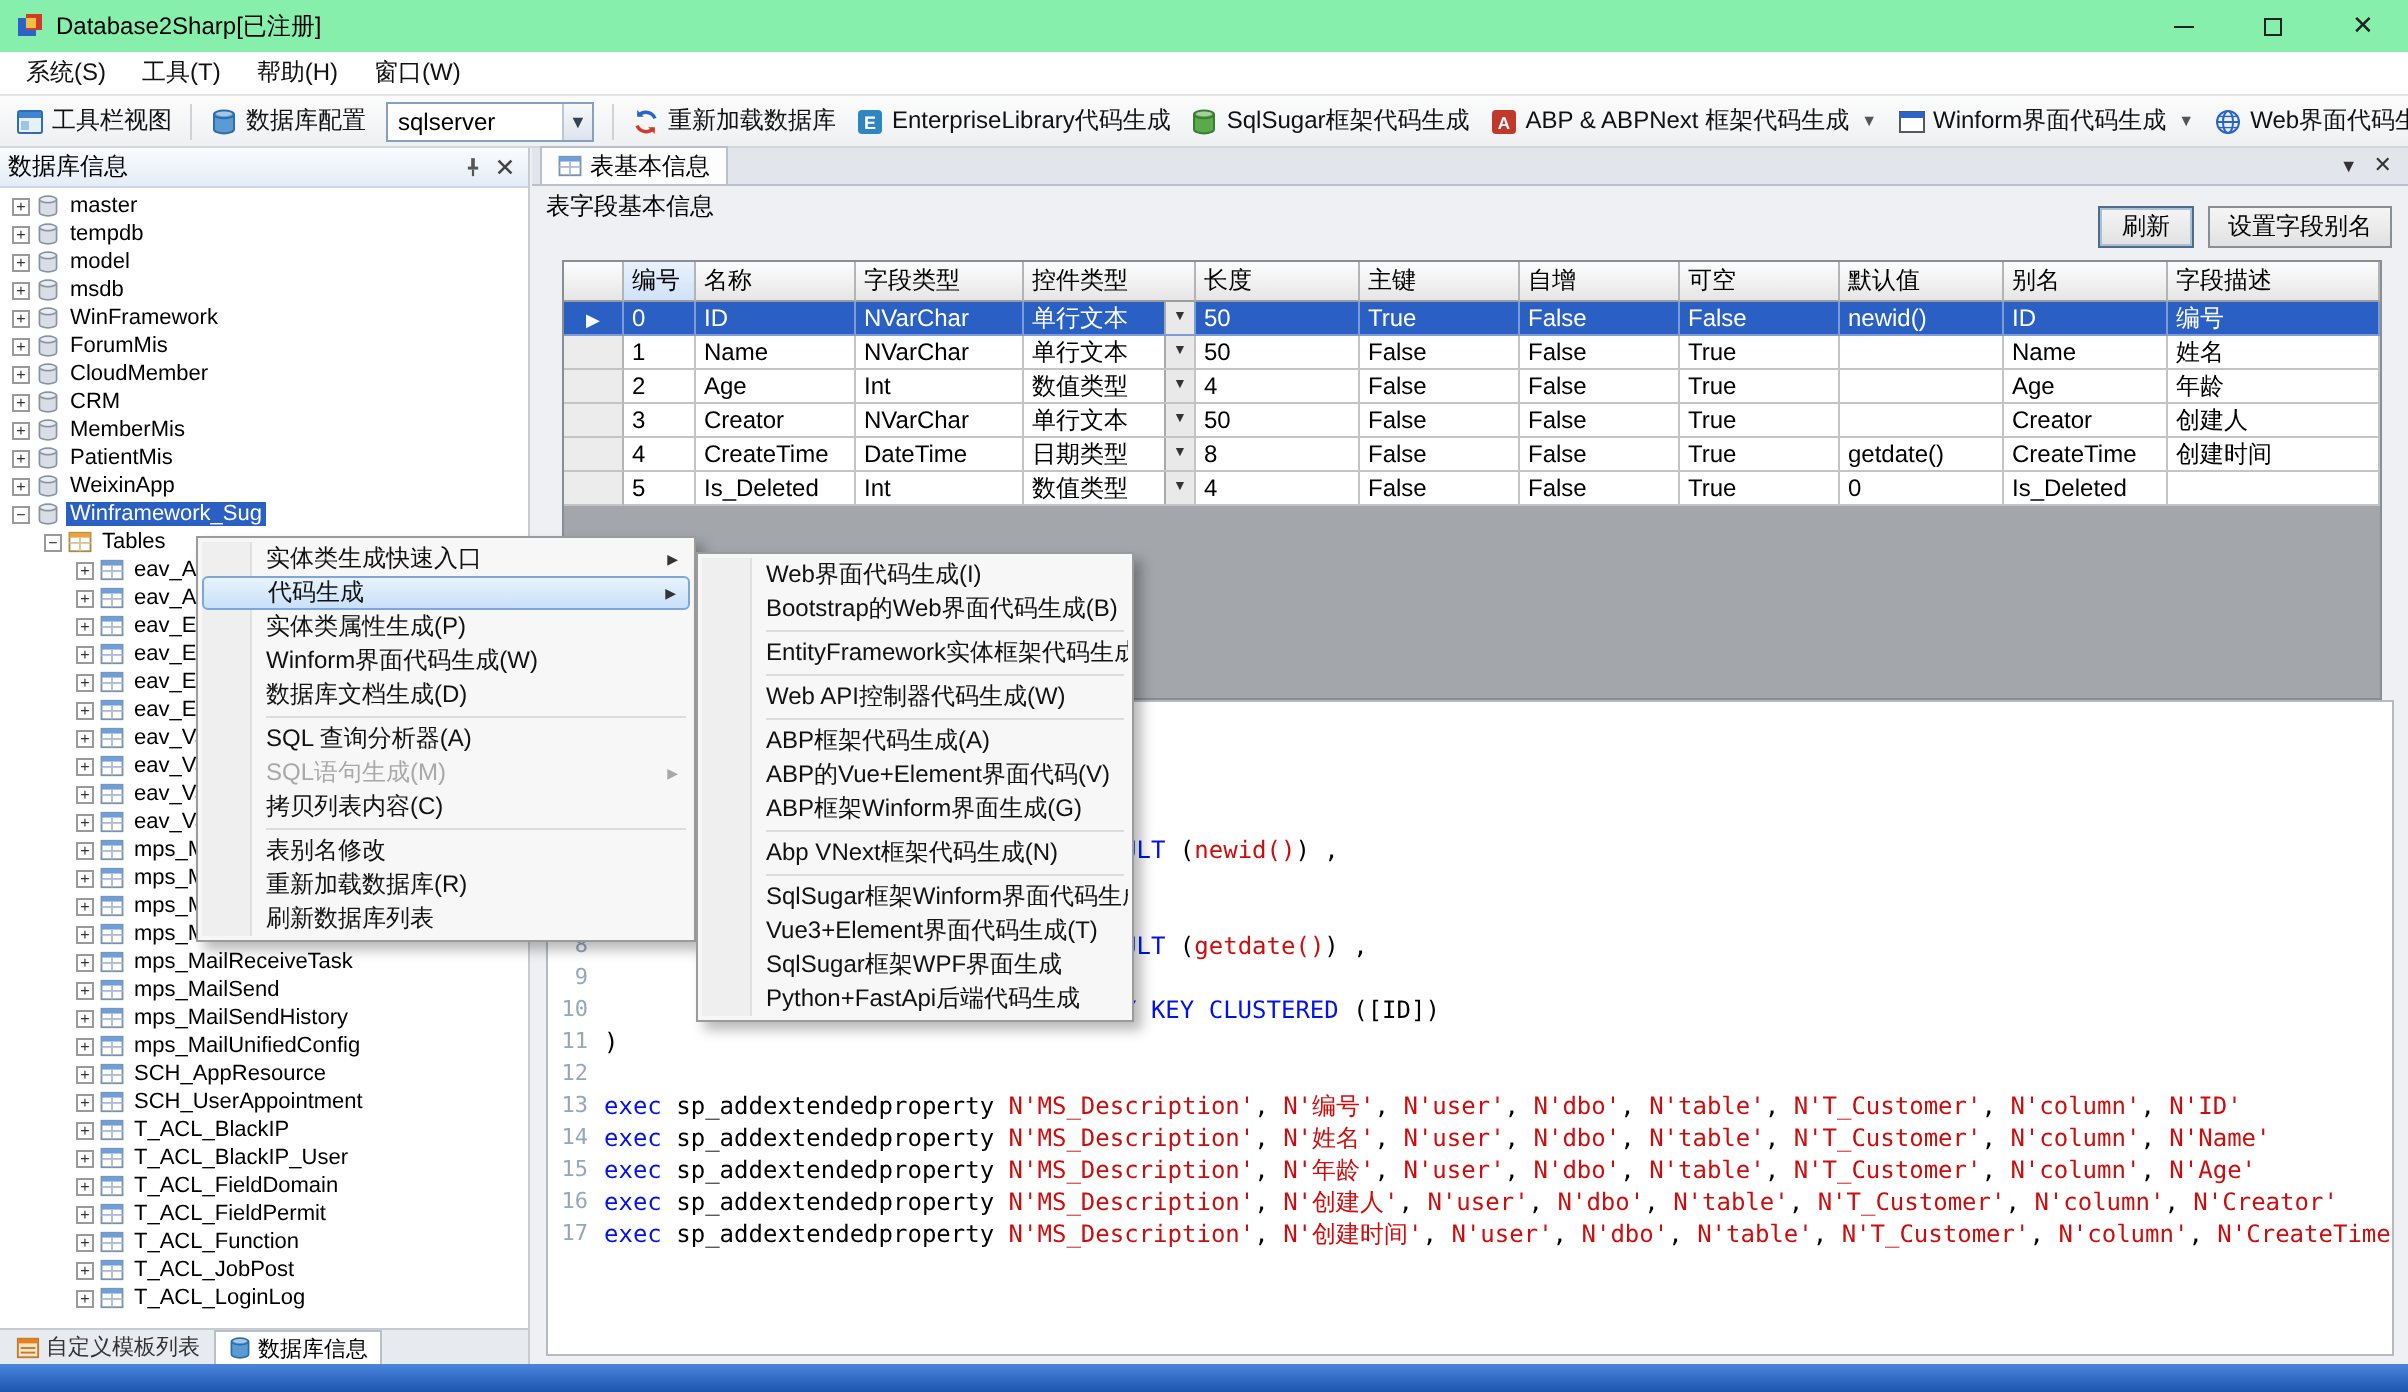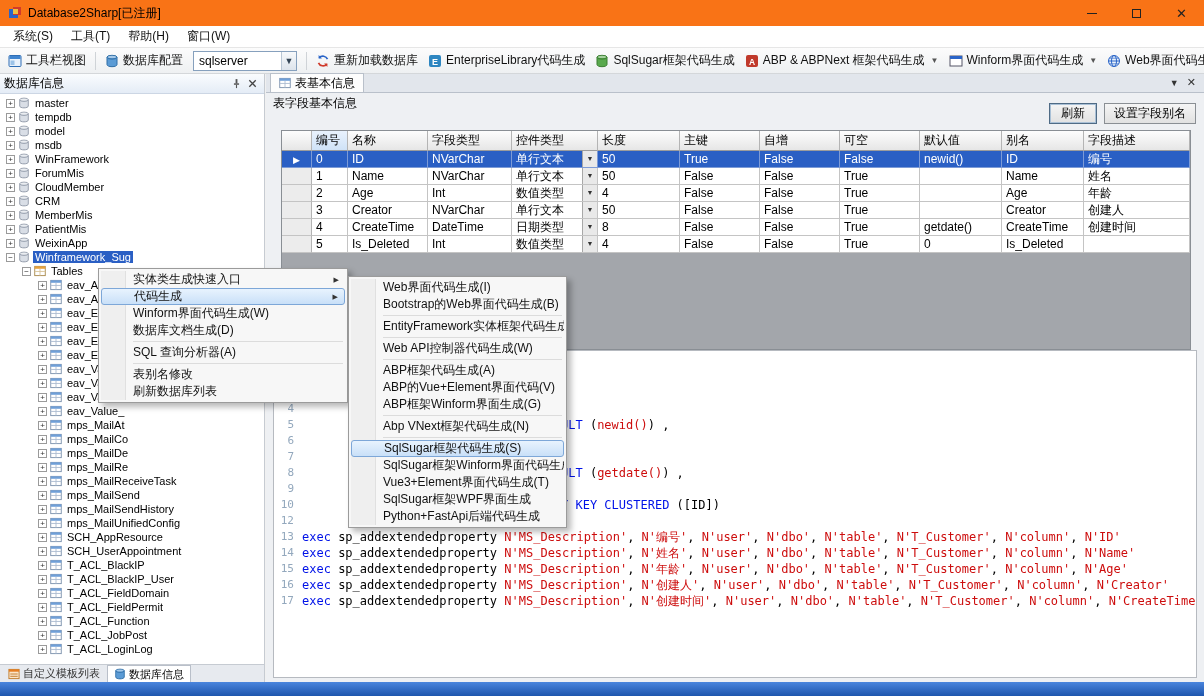--- a/index.html
+++ b/index.html
@@ -1,21 +1,21 @@
 <!DOCTYPE html>
 <html><head>
 <meta charset="utf-8">
 <style>
 *{margin:0;padding:0;box-sizing:border-box}
 html,body{width:1204px;height:696px}
 body{font-family:"Liberation Sans","DejaVu Sans",sans-serif;background:#555;overflow:hidden}
 .window{position:relative;width:1204px;height:696px;background:#f0f0f0;overflow:hidden}
 
 
-.titlebar{position:absolute;top:0;left:0;right:0;height:26px;background:#f97316;display:flex;align-items:center;padding-left:8px}
+.titlebar{position:absolute;top:0;left:0;right:0;height:26px;background:#86efac;display:flex;align-items:center;padding-left:8px}
 .title-text{font-size:12px;margin-left:6px;color:#000}
 .wctrls{position:absolute;right:0;top:0;height:26px;display:flex}
 .wc{width:45px;height:26px;display:flex;align-items:center;justify-content:center;color:#222}
 .wc-min i{display:block;width:10px;border-bottom:1px solid #222}
 .wc-max i{display:block;width:9px;height:9px;border:1px solid #222}
 .wc-close{font-size:13px}
 
 
 .menubar{position:absolute;top:26px;left:0;right:0;height:22px;background:#fff;display:flex;align-items:center;padding-left:4px;border-bottom:1px solid #e6e6e6}
 .menu-item{font-size:12px;padding:3px 9px;color:#111}
@@ -856,20 +856,21 @@
           <div class="cline"><span class="lnum">1</span><span class="ltext" style="padding-left:0px"></span></div>
           <div class="cline"><span class="lnum">2</span><span class="ltext" style="padding-left:0px"></span></div>
           <div class="cline"><span class="lnum">3</span><span class="ltext" style="padding-left:0px"></span></div>
           <div class="cline"><span class="lnum">4</span><span class="ltext" style="padding-left:0px"></span></div>
           <div class="cline"><span class="lnum">5</span><span class="ltext" style="padding-left:259px"><span class="tk-k">ULT</span><span class="tk-p"> (</span><span class="tk-s">newid()</span><span class="tk-p">) ,</span></span></div>
           <div class="cline"><span class="lnum">6</span><span class="ltext" style="padding-left:0px"></span></div>
           <div class="cline"><span class="lnum">7</span><span class="ltext" style="padding-left:0px"></span></div>
           <div class="cline"><span class="lnum">8</span><span class="ltext" style="padding-left:259px"><span class="tk-k">ULT</span><span class="tk-p"> (</span><span class="tk-s">getdate()</span><span class="tk-p">) ,</span></span></div>
           <div class="cline"><span class="lnum">9</span><span class="ltext" style="padding-left:0px"></span></div>
           <div class="cline"><span class="lnum">10</span><span class="ltext" style="padding-left:259px"><span class="tk-k">Y KEY CLUSTERED</span><span class="tk-p"> ([ID])</span></span></div>
+          <div class="cline"><span class="lnum">11</span><span class="ltext" style="padding-left:0px"><span class="tk-p">)</span></span></div>
           <div class="cline"><span class="lnum">12</span><span class="ltext" style="padding-left:0px"></span></div>
           <div class="cline"><span class="lnum">13</span><span class="ltext" style="padding-left:0px"><span class="tk-k">exec</span><span class="tk-p"> sp_addextendedproperty </span><span class="tk-s">N'MS_Description'</span><span class="tk-p">, </span><span class="tk-s">N'编号'</span><span class="tk-p">, </span><span class="tk-s">N'user'</span><span class="tk-p">, </span><span class="tk-s">N'dbo'</span><span class="tk-p">, </span><span class="tk-s">N'table'</span><span class="tk-p">, </span><span class="tk-s">N'T_Customer'</span><span class="tk-p">, </span><span class="tk-s">N'column'</span><span class="tk-p">, </span><span class="tk-s">N'ID'</span></span></div>
           <div class="cline"><span class="lnum">14</span><span class="ltext" style="padding-left:0px"><span class="tk-k">exec</span><span class="tk-p"> sp_addextendedproperty </span><span class="tk-s">N'MS_Description'</span><span class="tk-p">, </span><span class="tk-s">N'姓名'</span><span class="tk-p">, </span><span class="tk-s">N'user'</span><span class="tk-p">, </span><span class="tk-s">N'dbo'</span><span class="tk-p">, </span><span class="tk-s">N'table'</span><span class="tk-p">, </span><span class="tk-s">N'T_Customer'</span><span class="tk-p">, </span><span class="tk-s">N'column'</span><span class="tk-p">, </span><span class="tk-s">N'Name'</span></span></div>
           <div class="cline"><span class="lnum">15</span><span class="ltext" style="padding-left:0px"><span class="tk-k">exec</span><span class="tk-p"> sp_addextendedproperty </span><span class="tk-s">N'MS_Description'</span><span class="tk-p">, </span><span class="tk-s">N'年龄'</span><span class="tk-p">, </span><span class="tk-s">N'user'</span><span class="tk-p">, </span><span class="tk-s">N'dbo'</span><span class="tk-p">, </span><span class="tk-s">N'table'</span><span class="tk-p">, </span><span class="tk-s">N'T_Customer'</span><span class="tk-p">, </span><span class="tk-s">N'column'</span><span class="tk-p">, </span><span class="tk-s">N'Age'</span></span></div>
           <div class="cline"><span class="lnum">16</span><span class="ltext" style="padding-left:0px"><span class="tk-k">exec</span><span class="tk-p"> sp_addextendedproperty </span><span class="tk-s">N'MS_Description'</span><span class="tk-p">, </span><span class="tk-s">N'创建人'</span><span class="tk-p">, </span><span class="tk-s">N'user'</span><span class="tk-p">, </span><span class="tk-s">N'dbo'</span><span class="tk-p">, </span><span class="tk-s">N'table'</span><span class="tk-p">, </span><span class="tk-s">N'T_Customer'</span><span class="tk-p">, </span><span class="tk-s">N'column'</span><span class="tk-p">, </span><span class="tk-s">N'Creator'</span></span></div>
           <div class="cline"><span class="lnum">17</span><span class="ltext" style="padding-left:0px"><span class="tk-k">exec</span><span class="tk-p"> sp_addextendedproperty </span><span class="tk-s">N'MS_Description'</span><span class="tk-p">, </span><span class="tk-s">N'创建时间'</span><span class="tk-p">, </span><span class="tk-s">N'user'</span><span class="tk-p">, </span><span class="tk-s">N'dbo'</span><span class="tk-p">, </span><span class="tk-s">N'table'</span><span class="tk-p">, </span><span class="tk-s">N'T_Customer'</span><span class="tk-p">, </span><span class="tk-s">N'column'</span><span class="tk-p">, </span><span class="tk-s">N'CreateTime'</span></span></div>
         </div>
     </div>
   </div>
 
@@ -878,32 +879,45 @@
   <div class="cmenu ctx" id="ctxmenu">
       <div class="mitem">
         <span class="mlabel">实体类生成快速入口</span>
         <span class="marrow">▶</span>
       </div>
       <div class="mitem mhl">
         <span class="mlabel">代码生成</span>
         <span class="marrow">▶</span>
       </div>
       <div class="mitem">
+        <span class="mlabel">实体类属性生成(P)</span>
+      </div>
+      <div class="mitem">
         <span class="mlabel">Winform界面代码生成(W)</span>
       </div>
       <div class="mitem">
         <span class="mlabel">数据库文档生成(D)</span>
       </div>
       <div class="msep"></div>
       <div class="mitem">
         <span class="mlabel">SQL 查询分析器(A)</span>
       </div>
+      <div class="mitem mdis">
+        <span class="mlabel">SQL语句生成(M)</span>
+        <span class="marrow">▶</span>
+      </div>
+      <div class="mitem">
+        <span class="mlabel">拷贝列表内容(C)</span>
+      </div>
       <div class="msep"></div>
       <div class="mitem">
         <span class="mlabel">表别名修改</span>
+      </div>
+      <div class="mitem">
+        <span class="mlabel">重新加载数据库(R)</span>
       </div>
       <div class="mitem">
         <span class="mlabel">刷新数据库列表</span>
       </div>
     </div>
   <div class="cmenu sub" id="submenu">
       <div class="mitem">
         <span class="mlabel">Web界面代码生成(I)</span>
       </div>
       <div class="mitem">
@@ -925,23 +939,20 @@
         <span class="mlabel">ABP的Vue+Element界面代码(V)</span>
       </div>
       <div class="mitem">
         <span class="mlabel">ABP框架Winform界面生成(G)</span>
       </div>
       <div class="msep"></div>
       <div class="mitem">
         <span class="mlabel">Abp VNext框架代码生成(N)</span>
       </div>
       <div class="msep"></div>
-      <div class="mitem mhl">
-        <span class="mlabel">SqlSugar框架代码生成(S)</span>
-      </div>
       <div class="mitem">
         <span class="mlabel">SqlSugar框架Winform界面代码生成(U)</span>
       </div>
       <div class="mitem">
         <span class="mlabel">Vue3+Element界面代码生成(T)</span>
       </div>
       <div class="mitem">
         <span class="mlabel">SqlSugar框架WPF界面生成</span>
       </div>
       <div class="mitem">

